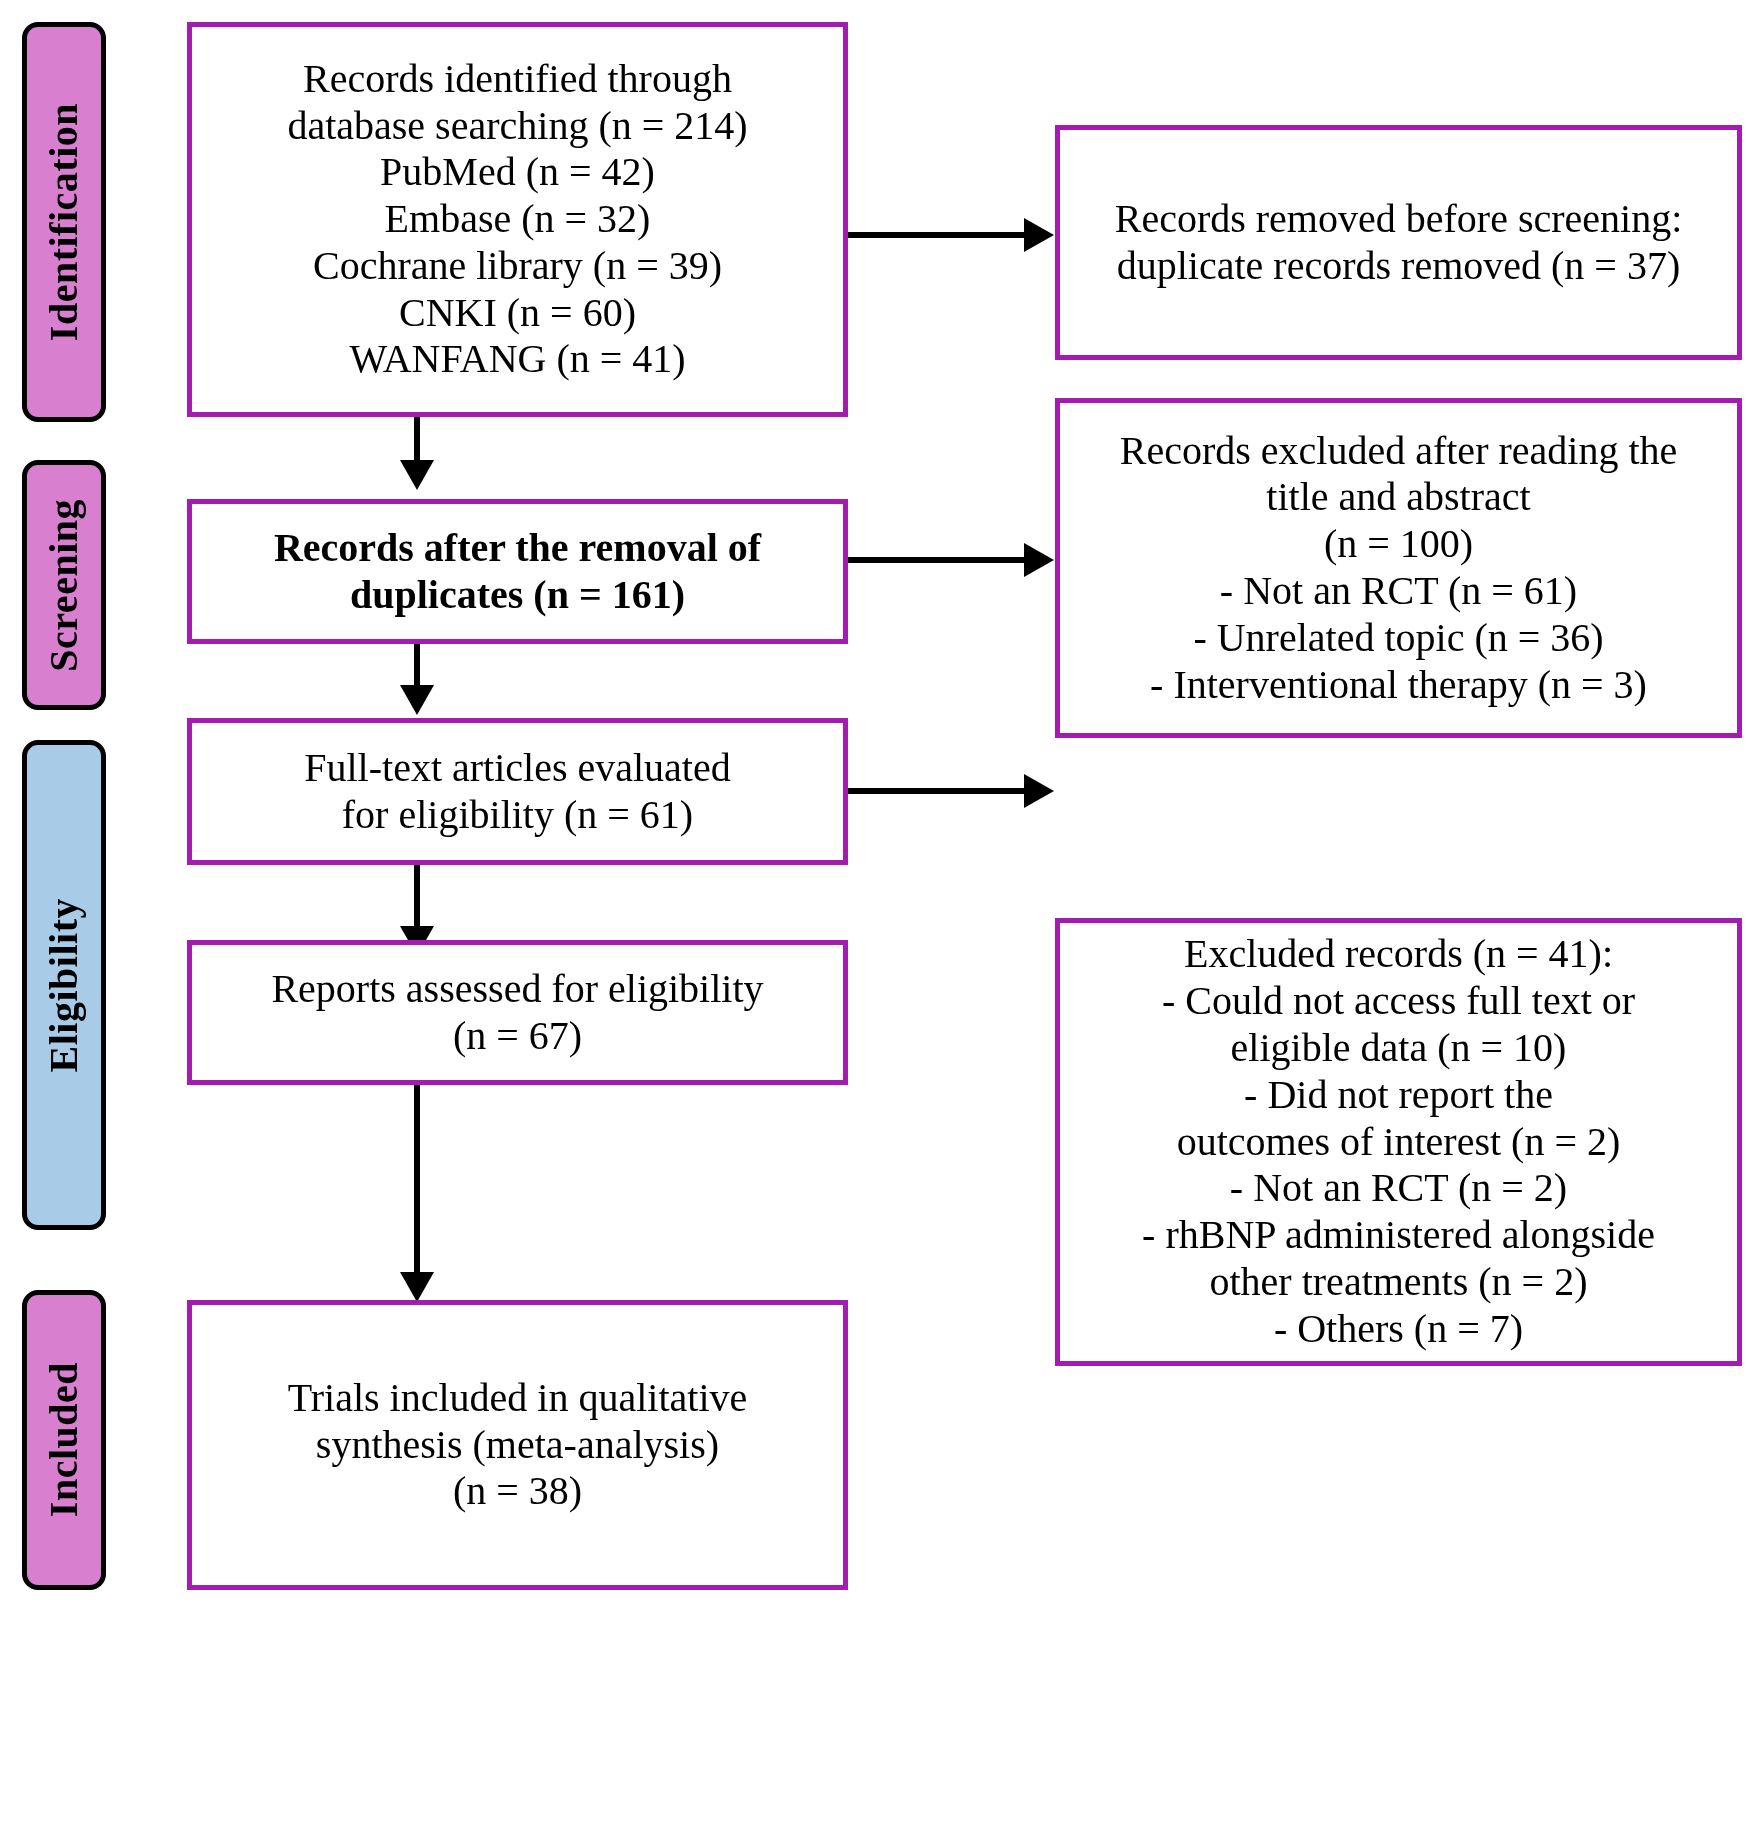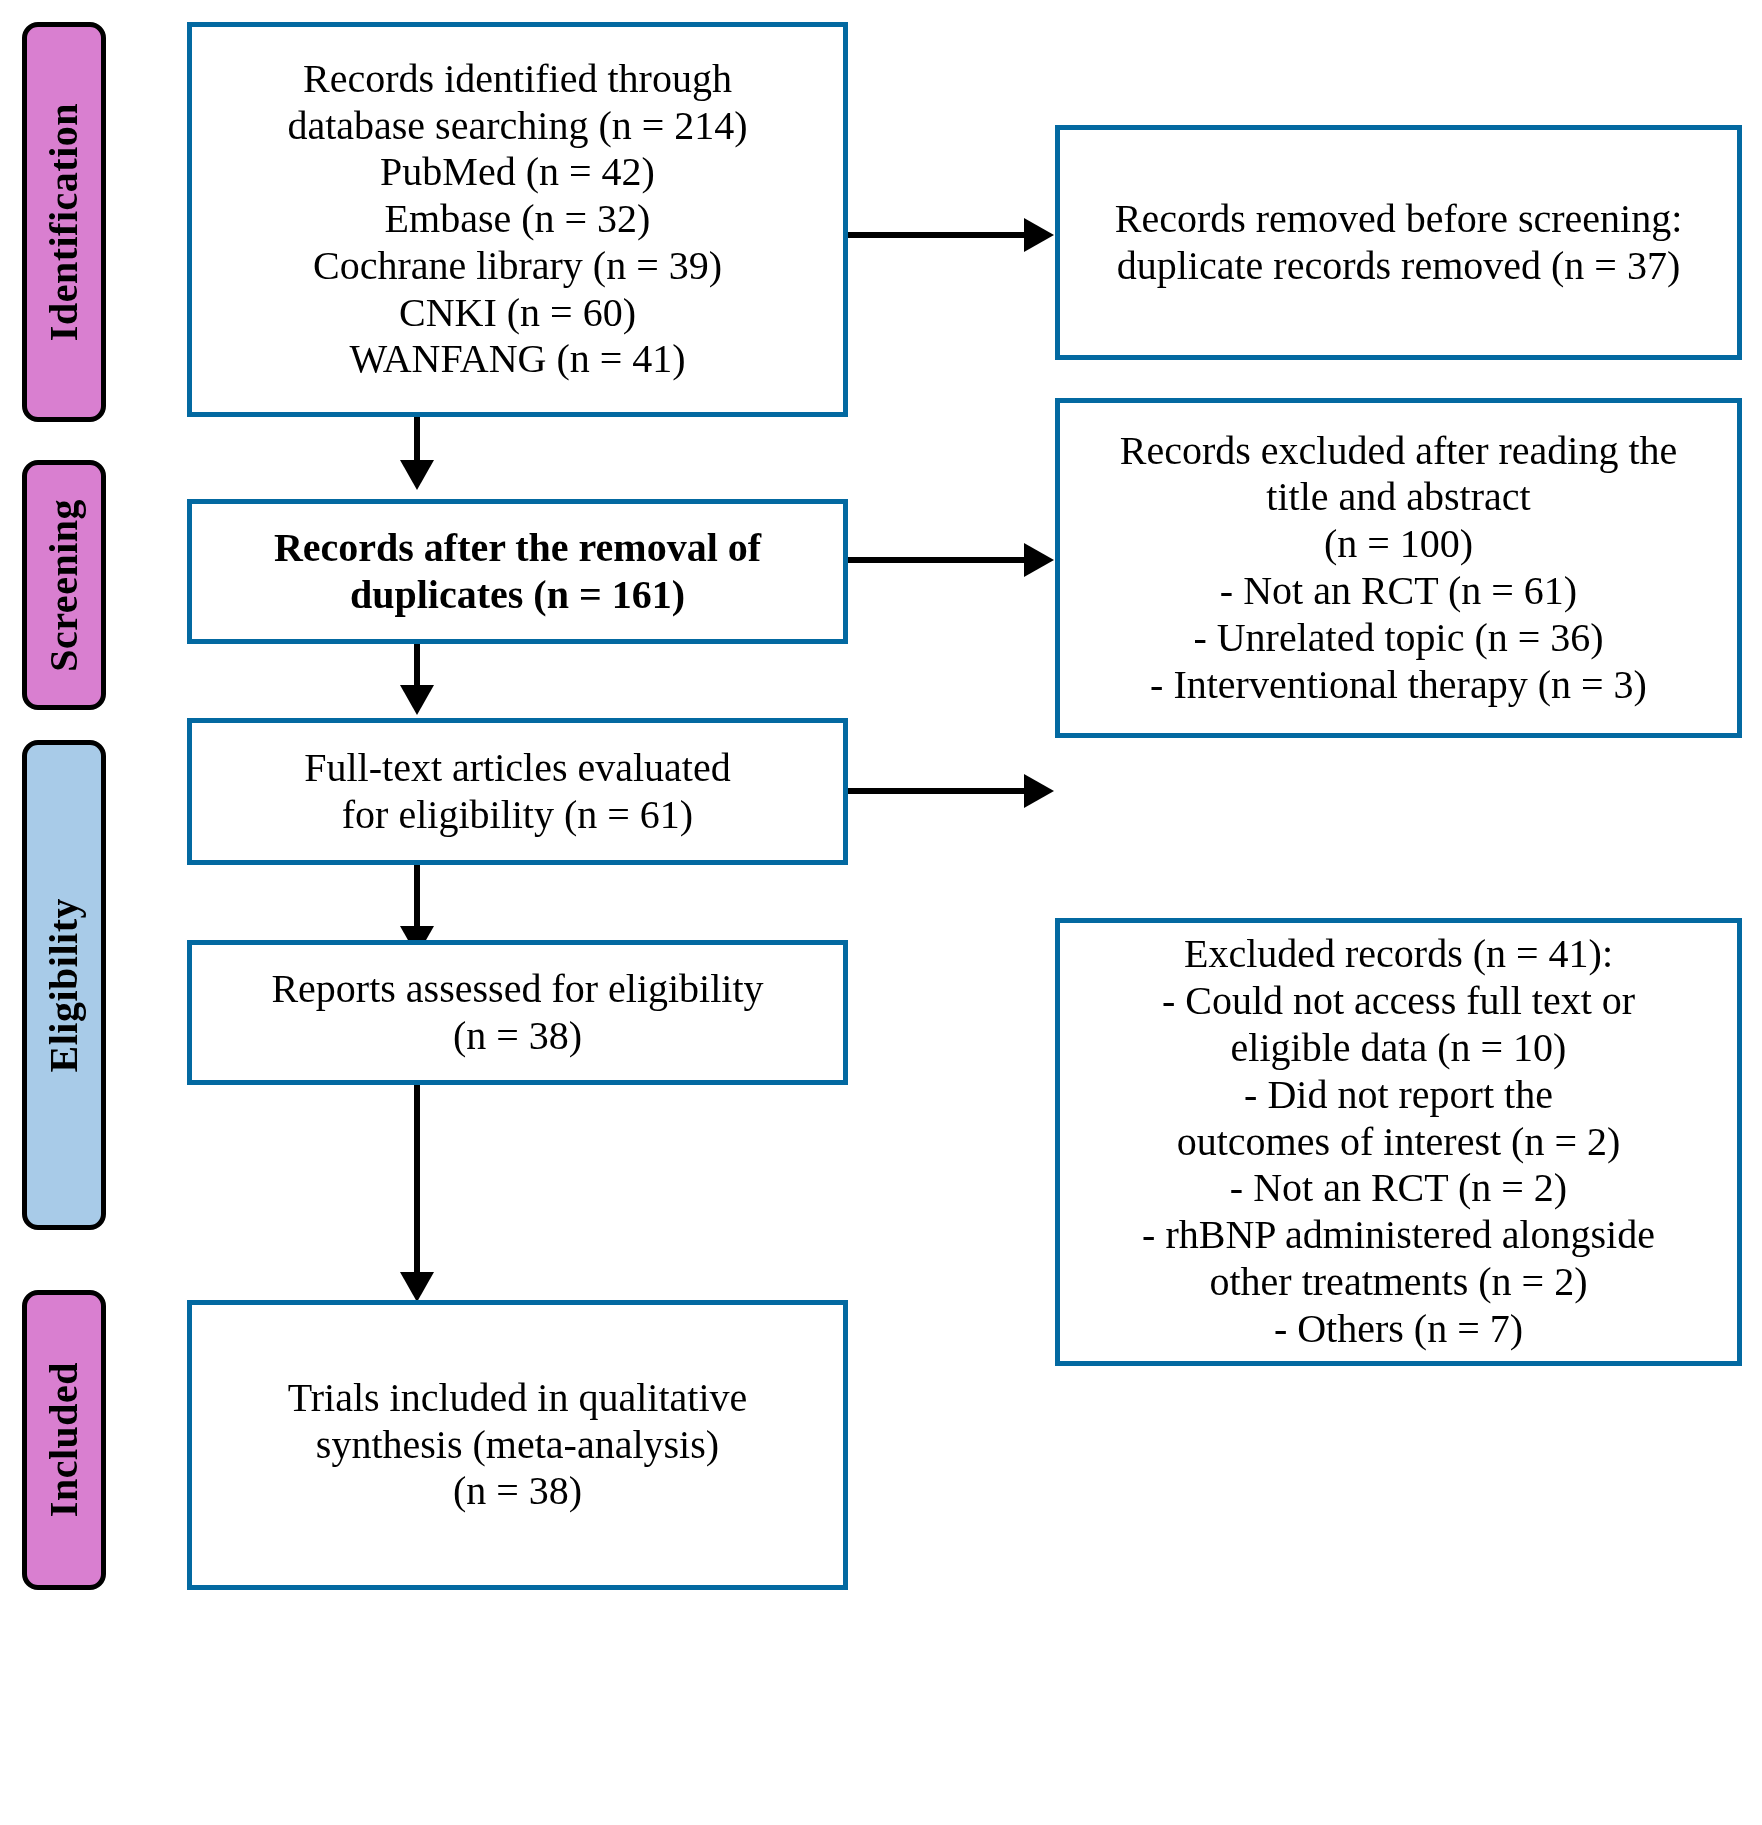--- a/index.html
+++ b/index.html
@@ -34,21 +34,21 @@
     color: #000000;
     letter-spacing: 0.5px;
     white-space: nowrap;
     line-height: 1;
   }
 
   
   .flow-box {
     position: absolute;
     box-sizing: border-box;
-    border: 5px solid #0369a1;
+    border: 5px solid #a21caf;
     background: #ffffff;
     display: flex;
     align-items: center;
     justify-content: center;
     text-align: center;
   }
   .flow-box .box-text {
     font-size: 40px;
     line-height: 1.17;
     color: #000000;
@@ -138,21 +138,21 @@
 duplicates (n = 161)</div>
   </div>
 
   <div class="flow-box" style="left:187px; top:718px; width:661px; height:147px;">
     <div class="box-text">Full-text articles evaluated
 for eligibility (n = 61)</div>
   </div>
 
   <div class="flow-box" style="left:187px; top:940px; width:661px; height:145px;">
     <div class="box-text">Reports assessed for eligibility
-(n = 38)</div>
+(n = 67)</div>
   </div>
 
   <div class="flow-box" style="left:187px; top:1300px; width:661px; height:290px;">
     <div class="box-text">Trials included in qualitative
 synthesis (meta-analysis)
 (n = 38)</div>
   </div>
 
   <div class="flow-box" style="left:1055px; top:125px; width:687px; height:235px;">
     <div class="box-text">Records removed before screening:

